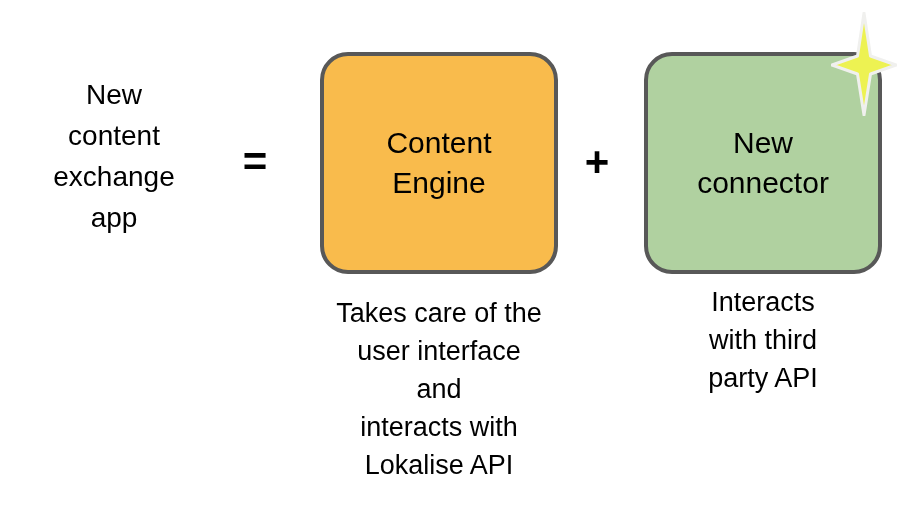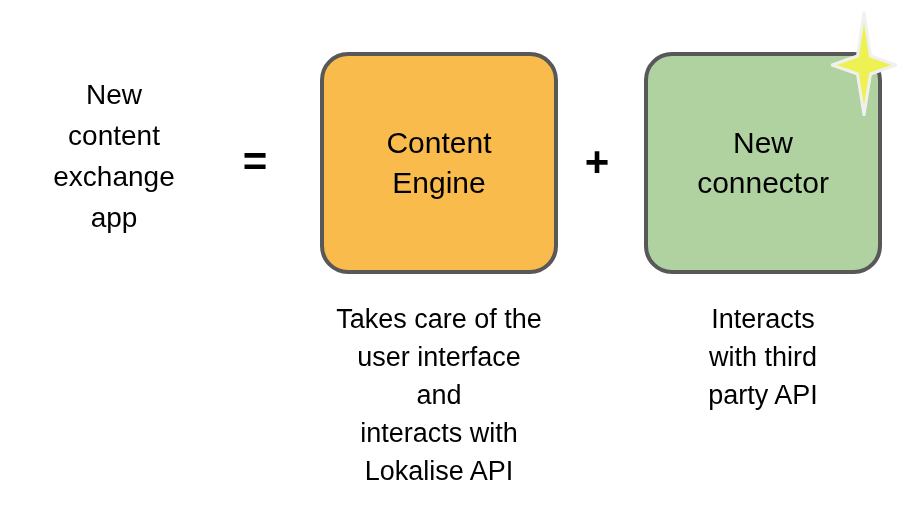--- a/index.html
+++ b/index.html
@@ -107,26 +107,26 @@
   .caption {
     position: absolute;
     text-align: center;
     font-size: 27px;
     line-height: 38px;
     color: #000000;
     white-space: pre-line;
   }
   .caption-engine {
     left: 300px;
-    top: 300px;
+    top: 294px;
     width: 278px;
   }
   .caption-connector {
     left: 648px;
-    top: 300px;
+    top: 283px;
     width: 230px;
   }
 </style>
 </head>
 <body>
 
 <div class="stage">
 
   <div class="equation-label">New
 content

